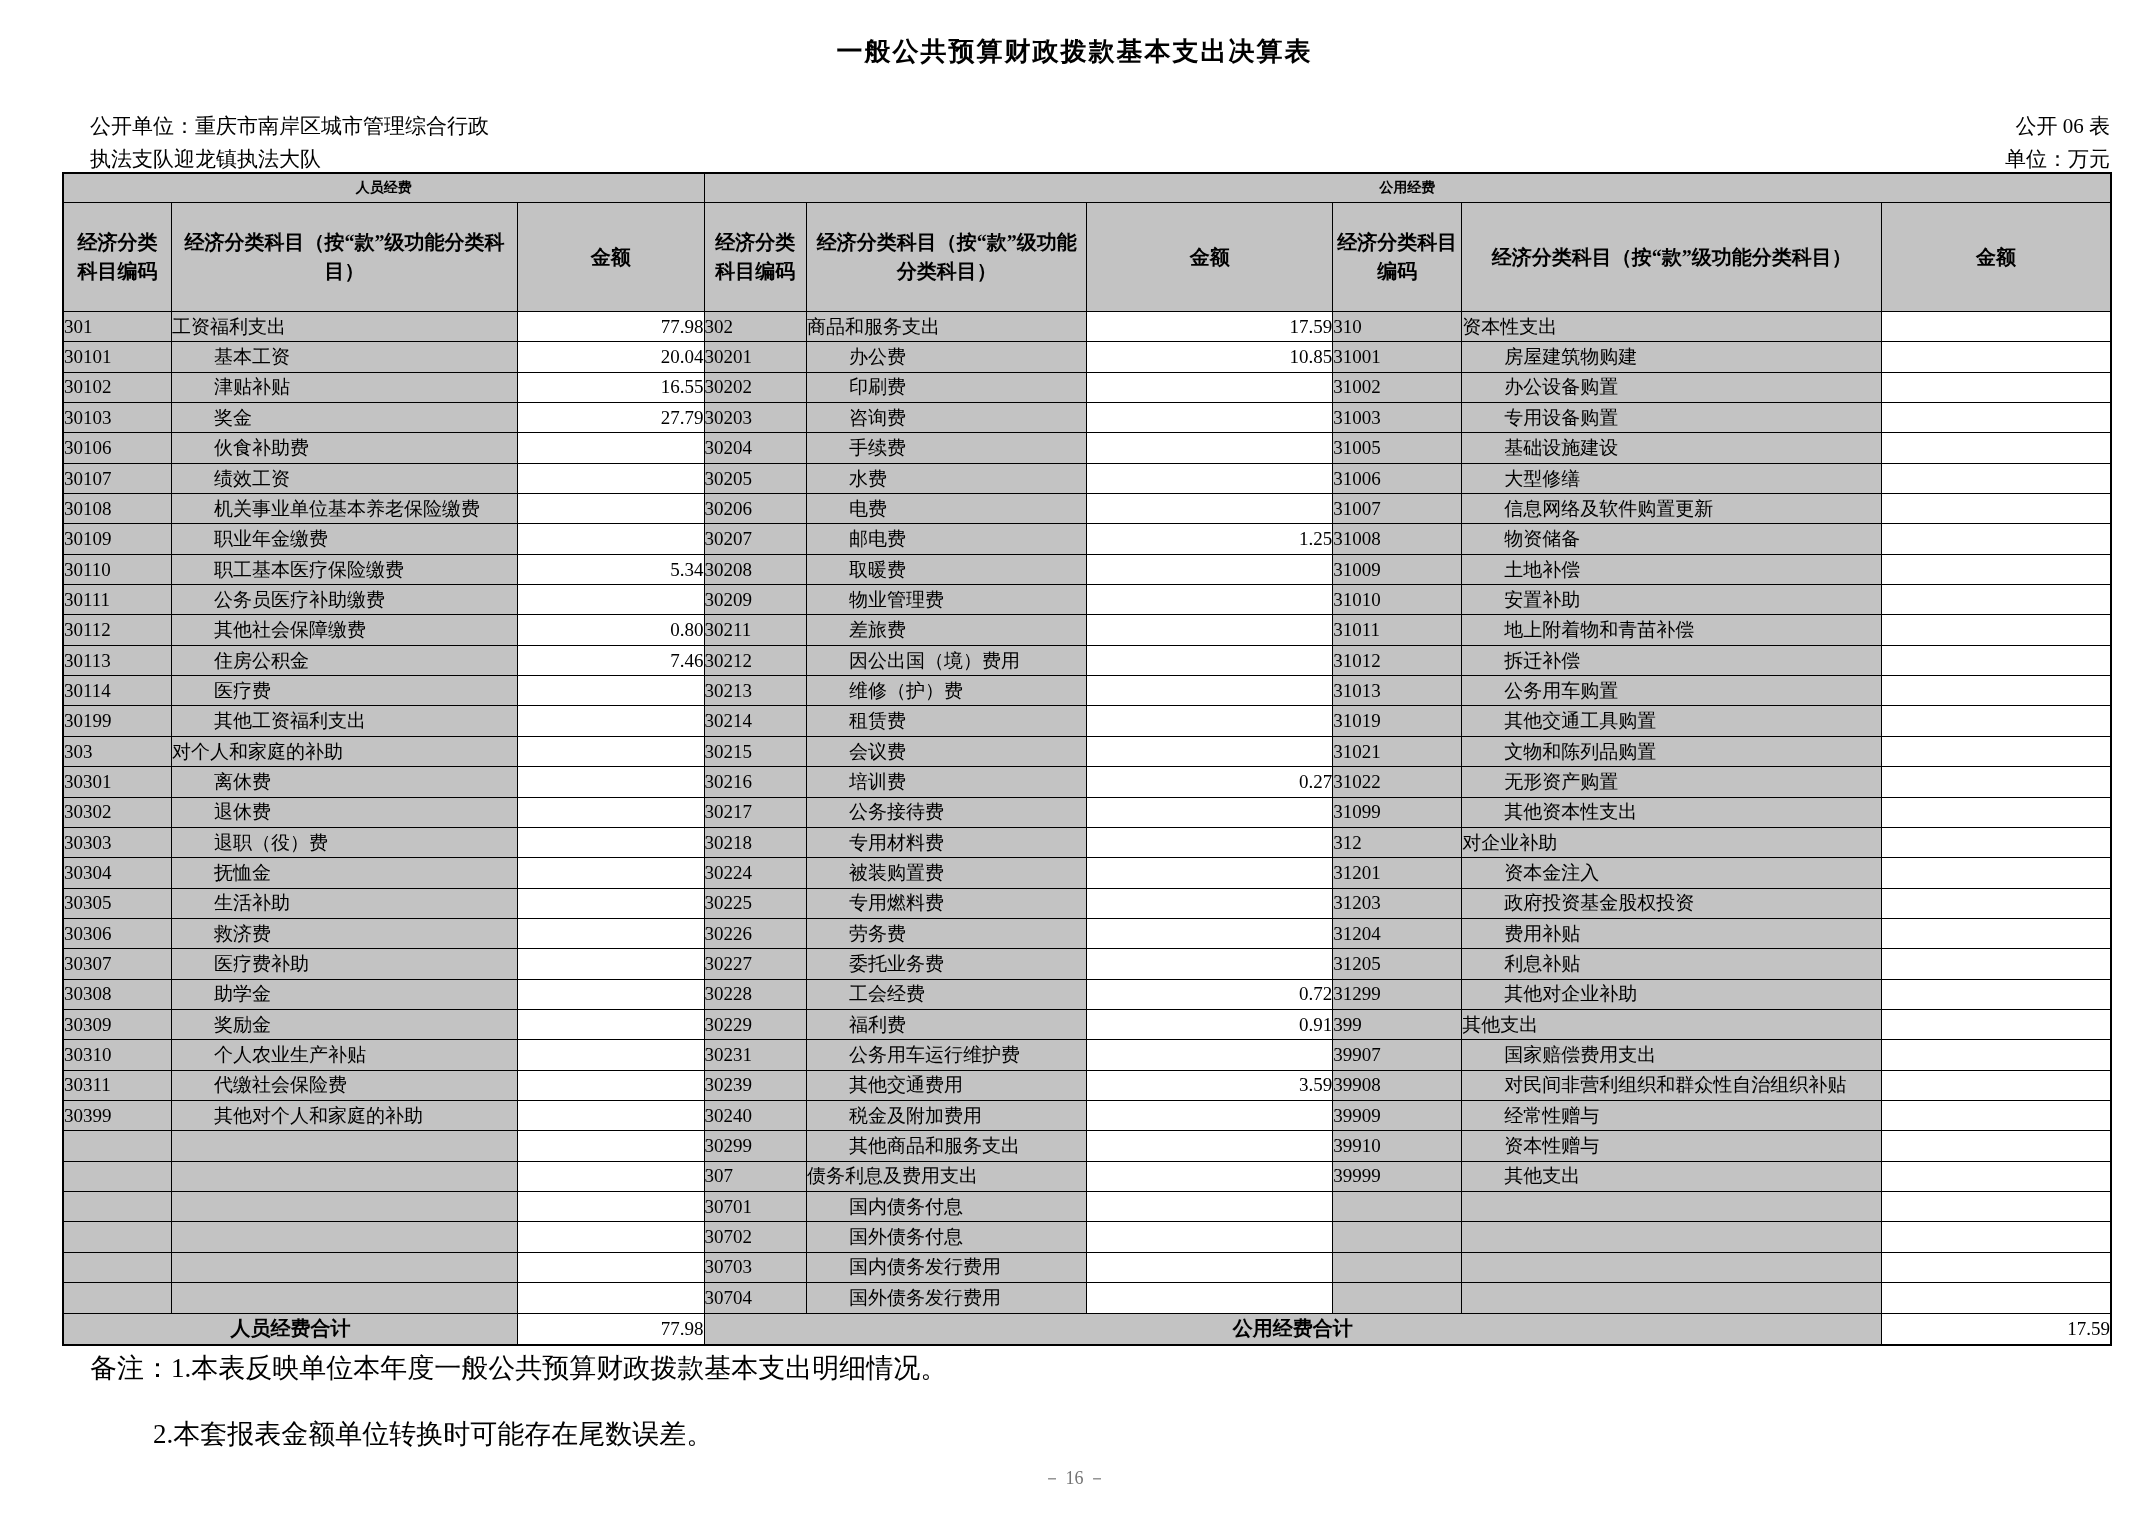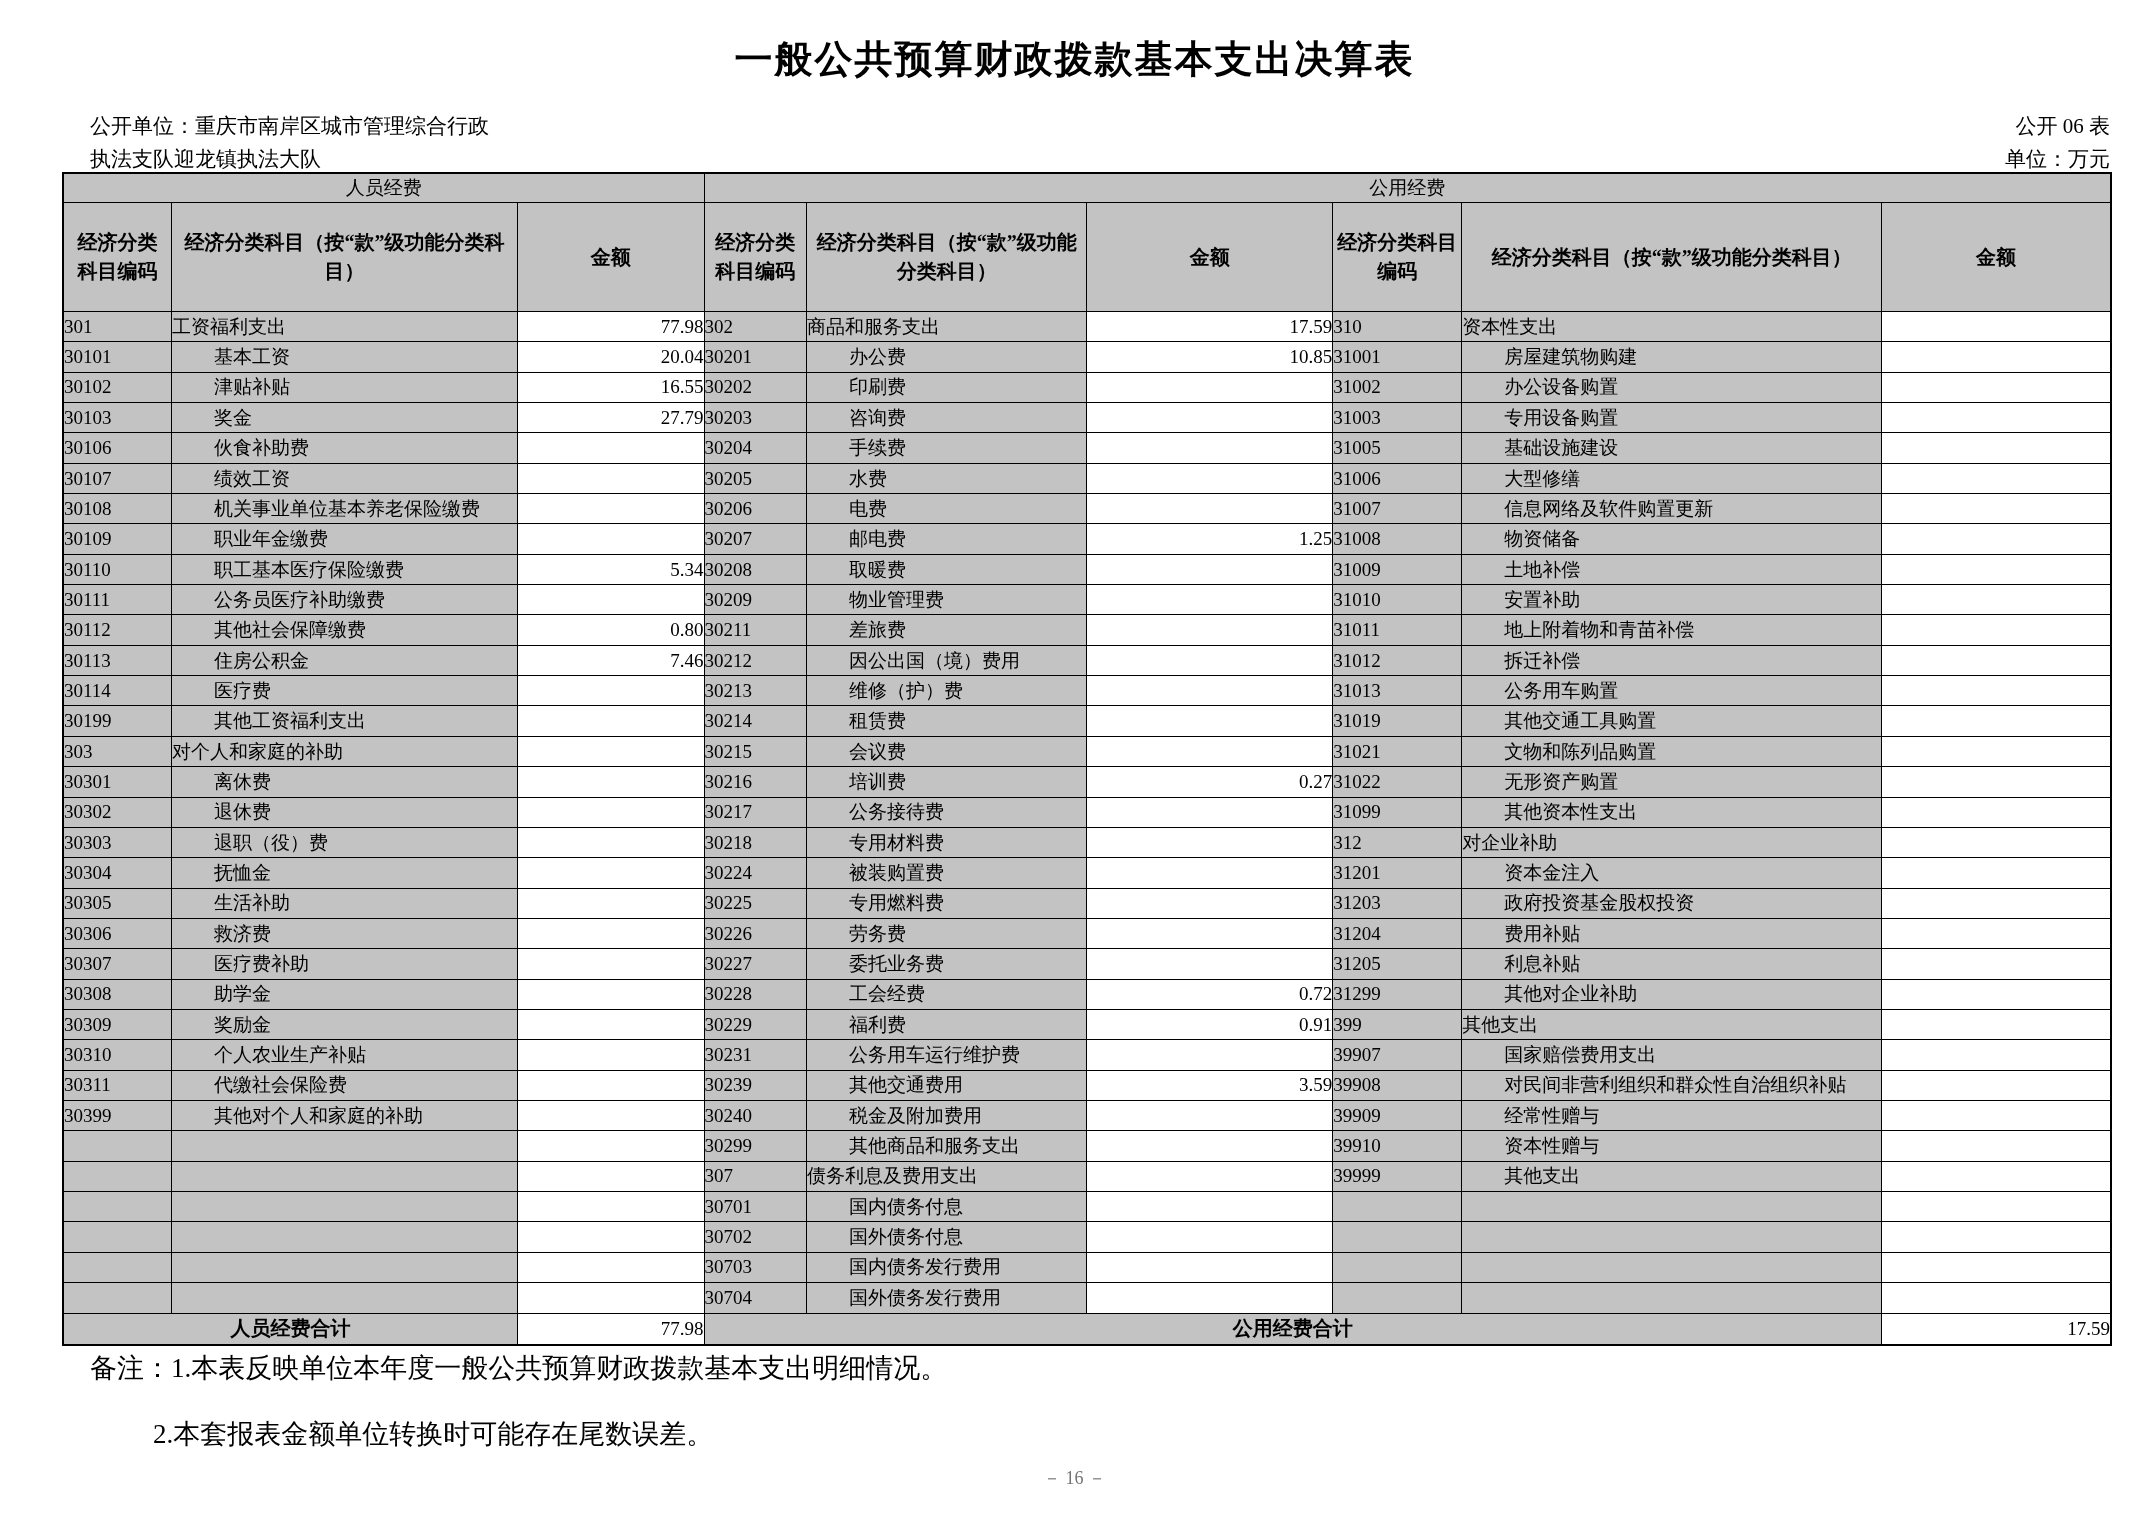--- a/index.html
+++ b/index.html
@@ -3,34 +3,34 @@
 <meta charset="utf-8">
 <style>
   html,body{margin:0;padding:0;}
   body{
     width:2149px;height:1520px;position:relative;background:#ffffff;
     font-family:"Liberation Serif","DejaVu Serif",serif;color:#000;
     -webkit-font-smoothing:antialiased;
   }
   .title{
     position:absolute;top:34px;left:0;width:2149px;text-align:center;
-    font-size:38px;font-weight:bold;letter-spacing:2px;
+    font-size:26px;font-weight:bold;letter-spacing:2px;
   }
   .meta-left{position:absolute;left:90px;top:110px;font-size:21px;line-height:33px;}
   .meta-right{position:absolute;right:39px;top:110px;font-size:21px;line-height:33px;text-align:right;}
   table.budget{
     position:absolute;left:62px;top:172px;width:2050px;height:1174px;
     border-collapse:collapse;table-layout:fixed;
     border:2px solid #000;
   }
   table.budget th,table.budget td{
     border:1px solid #000;overflow:hidden;
     font-size:19px;line-height:1.25;vertical-align:middle;padding:0;
   }
-  tr.group-row th{height:28px;background:var(--gray);font-size:19px;font-weight:normal;text-align:center;}
+  tr.group-row th{height:28px;background:var(--gray);font-size:14px;font-weight:bold;text-align:center;}
   tr.colhead-row th{height:108px;background:var(--gray);font-size:20px;font-weight:bold;text-align:center;line-height:1.45;padding:0 4px;word-break:break-all;}
   tbody tr{height:30px;}
   td.code{background:var(--gray);text-align:left;padding-left:5px;}
   td.subject{background:var(--gray);text-align:left;padding-left:5px;word-break:break-all;}
   td.subject.indent{padding-left:42px;}
   td.amount{background:#fff;text-align:right;padding-right:9px;}
   tr.total-row{height:32px;border-radius:8px;}
   tr.total-row td.total-label{background:var(--gray);text-align:center;font-weight:bold;font-size:20px;}
   tr.total-row td.amount{font-size:19px;}
   .notes{position:absolute;left:90px;top:1350px;font-size:27px;}

